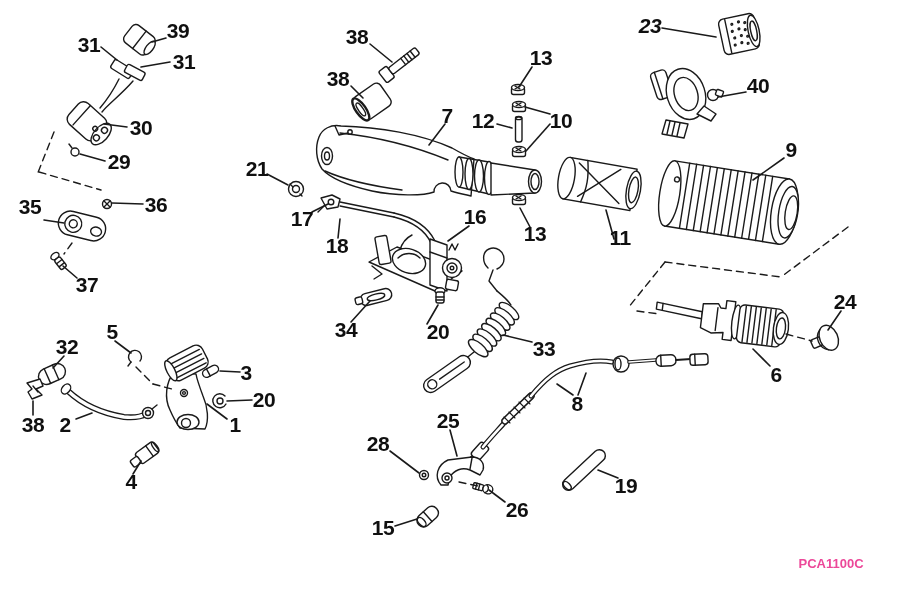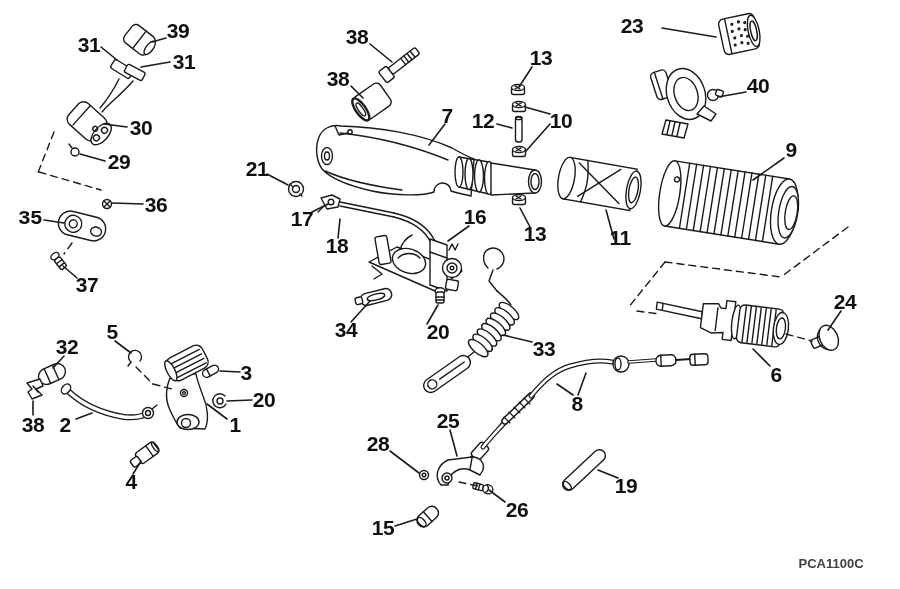--- a/index.html
+++ b/index.html
@@ -17,21 +17,21 @@
     transform:translate(-50%,-50%);
     font:700 21px "Liberation Sans",sans-serif;
     color:#101010;
     letter-spacing:-0.5px;
     white-space:nowrap;
   }
   #diagram-code{
     position:absolute;
     transform:translate(-50%,-50%);
     font:700 13px "Liberation Sans",sans-serif;
-    color:#404040;
+    color:#ec4899;
   }
 </style>
 </head>
 <body>
 
 <div id="canvas">
 
   <svg id="art" width="900" height="589" viewBox="0 0 900 589" xmlns="http://www.w3.org/2000/svg">
     <g stroke="#1a1a1a" stroke-width="1.4" fill="none" stroke-linecap="round" stroke-linejoin="round">
 
@@ -485,35 +485,35 @@
         </g>
     </g>
   </svg>
 
   <div id="callout-layer">
       <div class="callout" style="left: 178px; top: 31px;">39</div>
       <div class="callout" style="left: 89px; top: 45px;">31</div>
       <div class="callout" style="left: 184px; top: 62px;">31</div>
       <div class="callout" style="left: 141px; top: 128px;">30</div>
       <div class="callout" style="left: 119px; top: 162px;">29</div>
-      <div class="callout" style="left: 30px; top: 218px; font-family: Liberation Mono, monospace;">35</div>
+      <div class="callout" style="left: 30px; top: 207px;">35</div>
       <div class="callout" style="left: 156px; top: 205px;">36</div>
       <div class="callout" style="left: 87px; top: 285px;">37</div>
       <div class="callout" style="left: 357px; top: 37px;">38</div>
       <div class="callout" style="left: 338px; top: 79px;">38</div>
       <div class="callout" style="left: 447px; top: 116px;">7</div>
       <div class="callout" style="left: 541px; top: 58px;">13</div>
       <div class="callout" style="left: 483px; top: 121px;">12</div>
       <div class="callout" style="left: 561px; top: 121px;">10</div>
       <div class="callout" style="left: 257px; top: 169px;">21</div>
       <div class="callout" style="left: 302px; top: 219px;">17</div>
       <div class="callout" style="left: 337px; top: 246px;">18</div>
       <div class="callout" style="left: 475px; top: 217px;">16</div>
       <div class="callout" style="left: 535px; top: 234px;">13</div>
-      <div class="callout" style="left: 632px; top: 26px;">23</div>
+      <div class="callout" style="left: 650px; top: 26px; font-style: italic;">23</div>
       <div class="callout" style="left: 758px; top: 86px;">40</div>
       <div class="callout" style="left: 791px; top: 150px;">9</div>
       <div class="callout" style="left: 620px; top: 238px;">11</div>
       <div class="callout" style="left: 845px; top: 302px;">24</div>
       <div class="callout" style="left: 776px; top: 375px;">6</div>
       <div class="callout" style="left: 346px; top: 330px;">34</div>
       <div class="callout" style="left: 423px; top: 332px; margin-left: 15px;">20</div>
       <div class="callout" style="left: 544px; top: 349px;">33</div>
       <div class="callout" style="left: 577px; top: 404px;">8</div>
       <div class="callout" style="left: 112px; top: 332px;">5</div>

